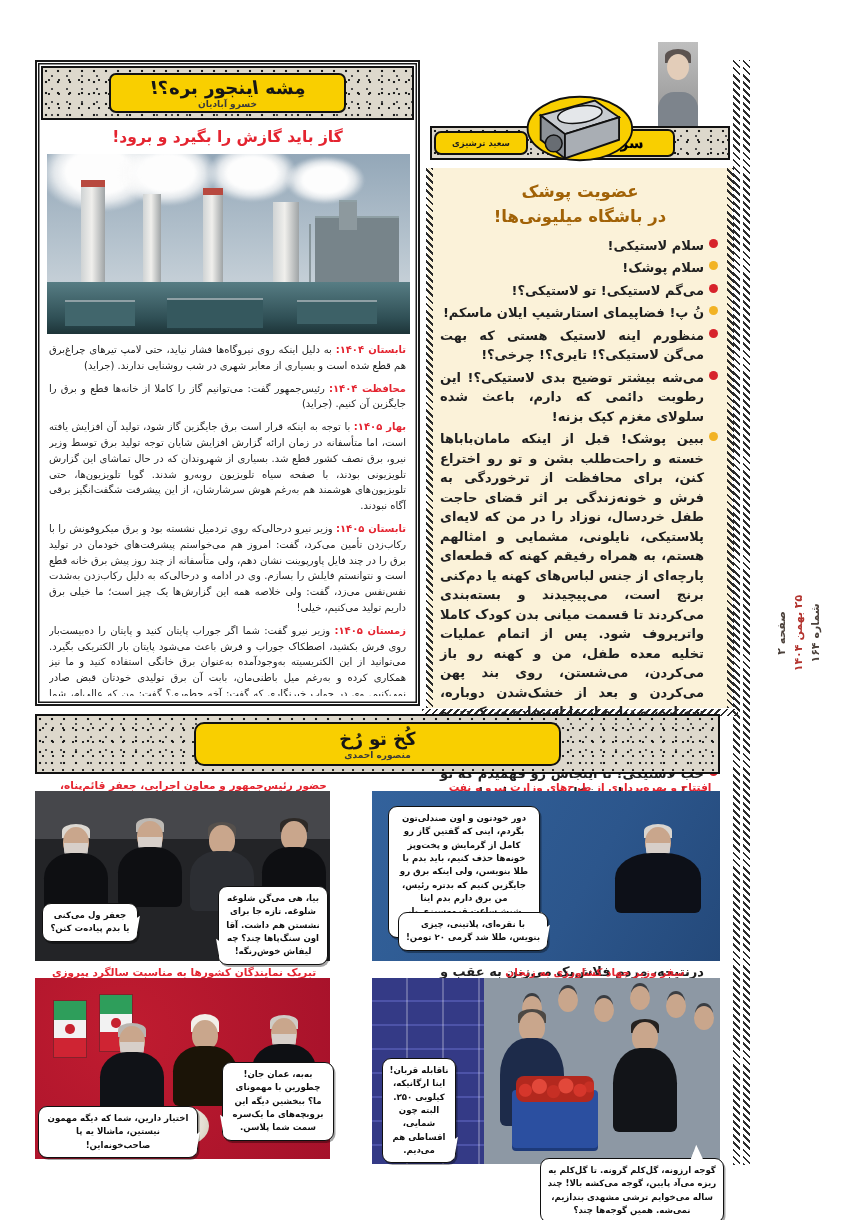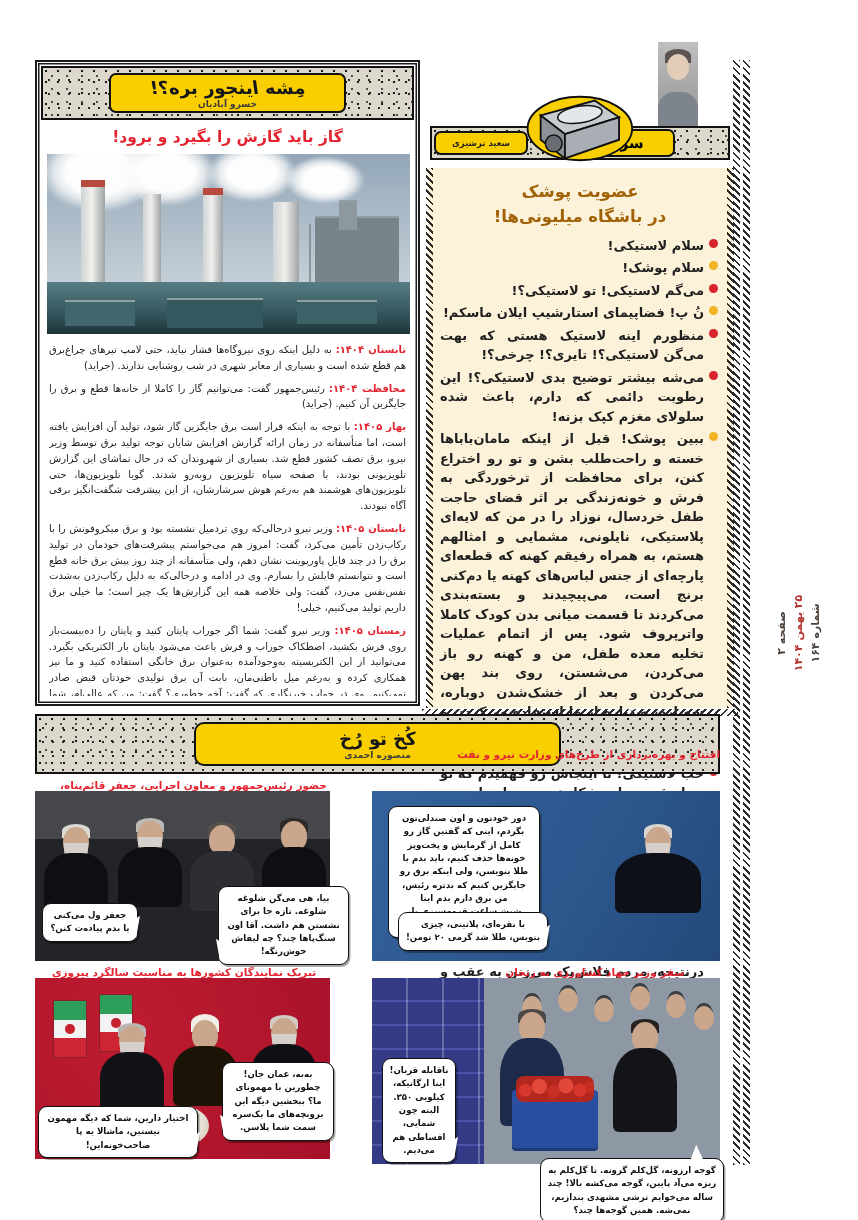--- a/index.html
+++ b/index.html
@@ -81,21 +81,21 @@
   .bullet[data-color="yellow"] .dot { background:#f2b324; }
   .bullet .btxt { font-size:13px; font-weight:600; color:#1f1f1f; line-height:1.5; text-align:justify; }
 
   
   #mid-banner { left:35px; top:714px; width:685px; height:60px; }
   #mid-banner .yellow-plate { position:absolute; left:23%; right:23%; top:6px; bottom:6px; border-radius:10px; }
 
   
   .photo { position:absolute; overflow:hidden; }
   #cap-metro { left:60px; top:779px; width:270px; text-align:left; }
-  #cap-energy { left:440px; top:748px; width:280px; }
+  #cap-energy { left:440px; top:781px; width:280px; text-align:center; }
   #cap-anniv { left:38px; top:966px; width:292px; text-align:center; }
   #cap-zanjan { left:470px; top:966px; width:250px; text-align:center; }
 
   #ph-metro { left:35px; top:791px; width:295px; height:170px; background:linear-gradient(#46474b 0 28%, #232427 28%); }
   .sil { position:absolute; }
   .sil .head { position:absolute; left:50%; transform:translateX(-50%); top:0; width:26px; height:30px; border-radius:50% 50% 46% 46%; background:#c9a68c; }
   .sil .hair { position:absolute; left:50%; transform:translateX(-50%); top:-3px; width:28px; height:14px; border-radius:50% 50% 0 0; background:#6d6d6d; }
   .sil .torso { position:absolute; left:50%; transform:translateX(-50%); top:26px; width:64px; height:60px; border-radius:42% 42% 6px 6px; background:#0e0f12; }
   .sil.gray .torso { background:#2c2e33; }
   .sil .beard { position:absolute; left:50%; transform:translateX(-50%); top:16px; width:24px; height:16px; border-radius:0 0 50% 50%; background:#d8d4cf; opacity:.9; }
@@ -353,21 +353,21 @@
   <div class="sil" style="left:228px;top:44px;width:90px;height:142px">
     <div class="hair" style="background:#262220"></div>
       <div class="head"></div>
     <div class="torso" style="background:#121418;height:84px"></div>
   </div>
   <div class="tomato-box" style="left:140px;top:112px">
     <div class="tomatoes"></div>
   </div>
 </div>
 
-<div class="bubble tail-bl" style="left:218px;top:886px;width:131px">بیا، هی می‌گن شلوغه شلوغه. تازه جا برای نشستن هم داشت. آقا اون سنگ‌پاها چند؟ چه لیفاش خوش‌رنگه!</div>
+<div class="bubble tail-bl" style="left:218px;top:886px;width:110px">بیا، هی می‌گن شلوغه شلوغه. تازه جا برای نشستن هم داشت. آقا اون سنگ‌پاها چند؟ چه لیفاش خوش‌رنگه!</div>
 <div class="bubble tail-br" style="left:42px;top:903px;width:96px">جعفر ول می‌کنی یا بدم پیاده‌ت کنن؟</div>
 
 <div class="bubble tail-br" style="left:388px;top:806px;width:152px">دور خودتون و اون صندلی‌تون بگردم، اینی که گفتین گاز رو کامل از گرمایش و پخت‌وپز خونه‌ها حذف کنیم، باید بدم با طلا بنویسن، ولی اینکه برق رو جایگزین کنیم که بدتره رئیس، من برق دارم بدم اینا شیش‌ساعت قرمه‌سبزی بار بذارن تا جا بیفته؟</div>
 <div class="bubble tail-br" style="left:398px;top:912px;width:150px">با نقره‌ای، پلاتینی، چیزی بنویس، طلا شد گرمی ۲۰ تومن!</div>
 
 <div class="bubble tail-bl" style="left:222px;top:1062px;width:112px">به‌به، عمان جان! چطورین با مهمونای ما؟ ببخشین دیگه این بروبچه‌های ما یک‌سره سمت شما پلاسن.</div>
 <div class="bubble tail-br" style="left:38px;top:1106px;width:160px">اختیار دارین، شما که دیگه مهمون نیستین، ماشالا یه پا صاحب‌خونه‌این!</div>
 
 <div class="bubble tail-br" style="left:382px;top:1058px;width:74px">ناقابله قربان! اینا ارگانیکه، کیلویی ۳۵۰. البته چون شمایی، اقساطی هم می‌دیم.</div>
 <div class="bubble tail-tr" style="left:540px;top:1158px;width:184px">گوجه ارزونه، گل‌کلم گرونه. تا گل‌کلم یه ریزه می‌آد پایین، گوجه می‌کشه بالا! چند ساله می‌خوایم ترشی مشهدی بندازیم، نمی‌شه. همین گوجه‌ها چند؟</div>

